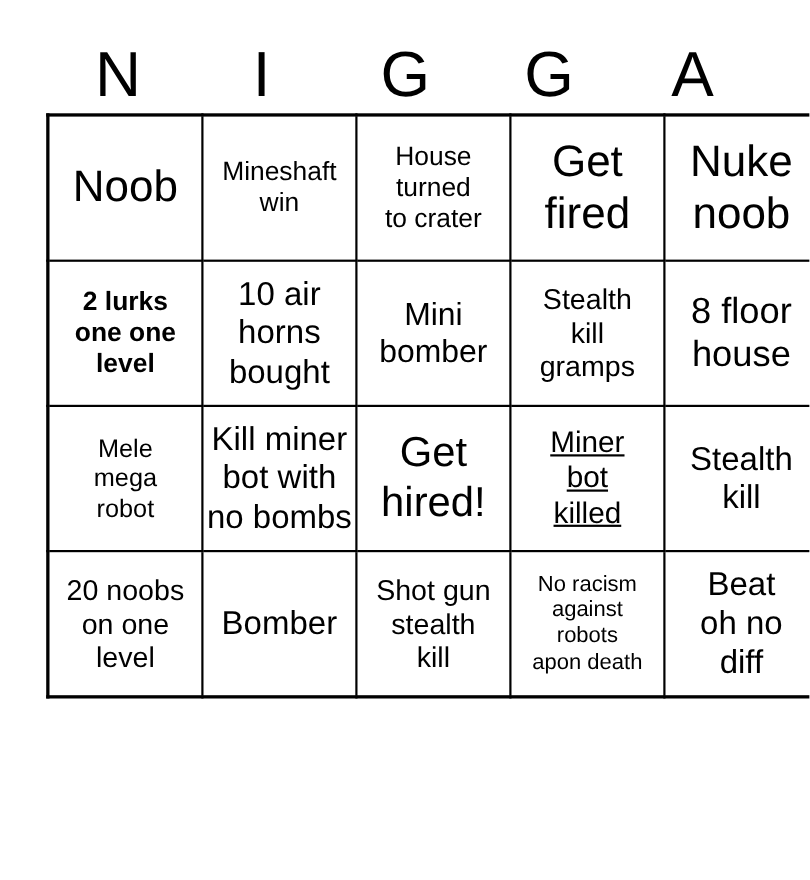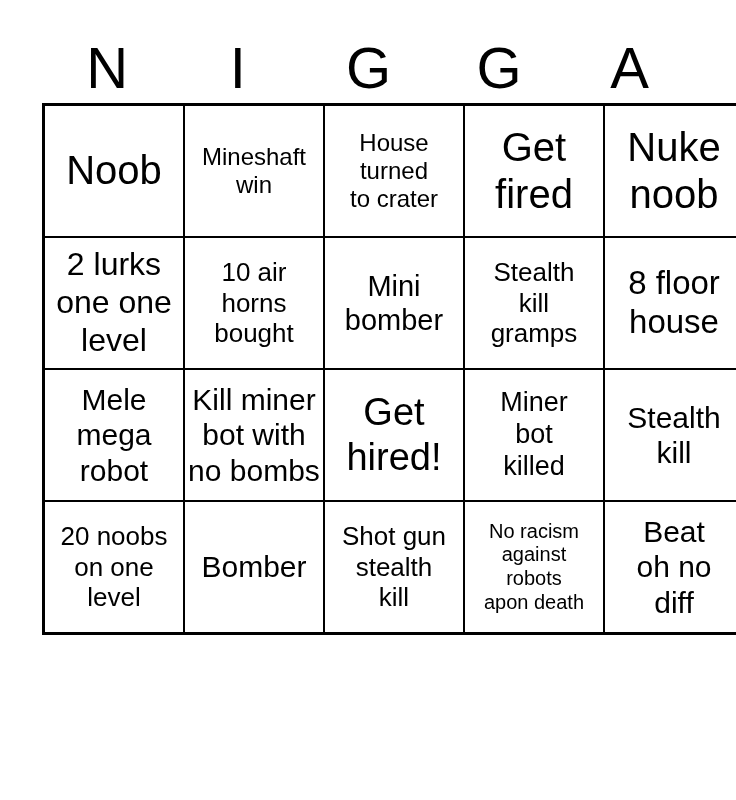--- a/index.html
+++ b/index.html
@@ -74,44 +74,44 @@
 win</td>
         <td style="font-size: 24px;">House
 turned
 to crater</td>
         <td style="font-size: 40px;">Get
 fired</td>
         <td style="font-size: 40px;">Nuke
 noob</td>
       </tr>
       <tr>
-        <td style="font-size: 32px;">2 lurks
+        <td style="font-size: 24px; font-weight: bold;">2 lurks
 one one
 level</td>
-        <td style="font-size: 26px;">10 air
+        <td style="font-size: 30px;">10 air
 horns
 bought</td>
         <td style="font-size: 29px;">Mini
 bomber</td>
         <td style="font-size: 26px;">Stealth
 kill
 gramps</td>
         <td style="font-size: 33px;">8 floor
 house</td>
       </tr>
       <tr>
-        <td style="font-size: 30px;">Mele
+        <td style="font-size: 23px;">Mele
 mega
 robot</td>
         <td style="font-size: 30px;">Kill miner
 bot with
 no bombs</td>
         <td style="font-size: 38px;">Get
 hired!</td>
-        <td style="font-size: 27px;">Miner
+        <td style="font-size: 27px; text-decoration: underline;">Miner
 bot
 killed</td>
         <td style="font-size: 30px;">Stealth
 kill</td>
       </tr>
       <tr>
         <td style="font-size: 26px;">20 noobs
 on one
 level</td>
         <td style="font-size: 30px;">Bomber</td>

